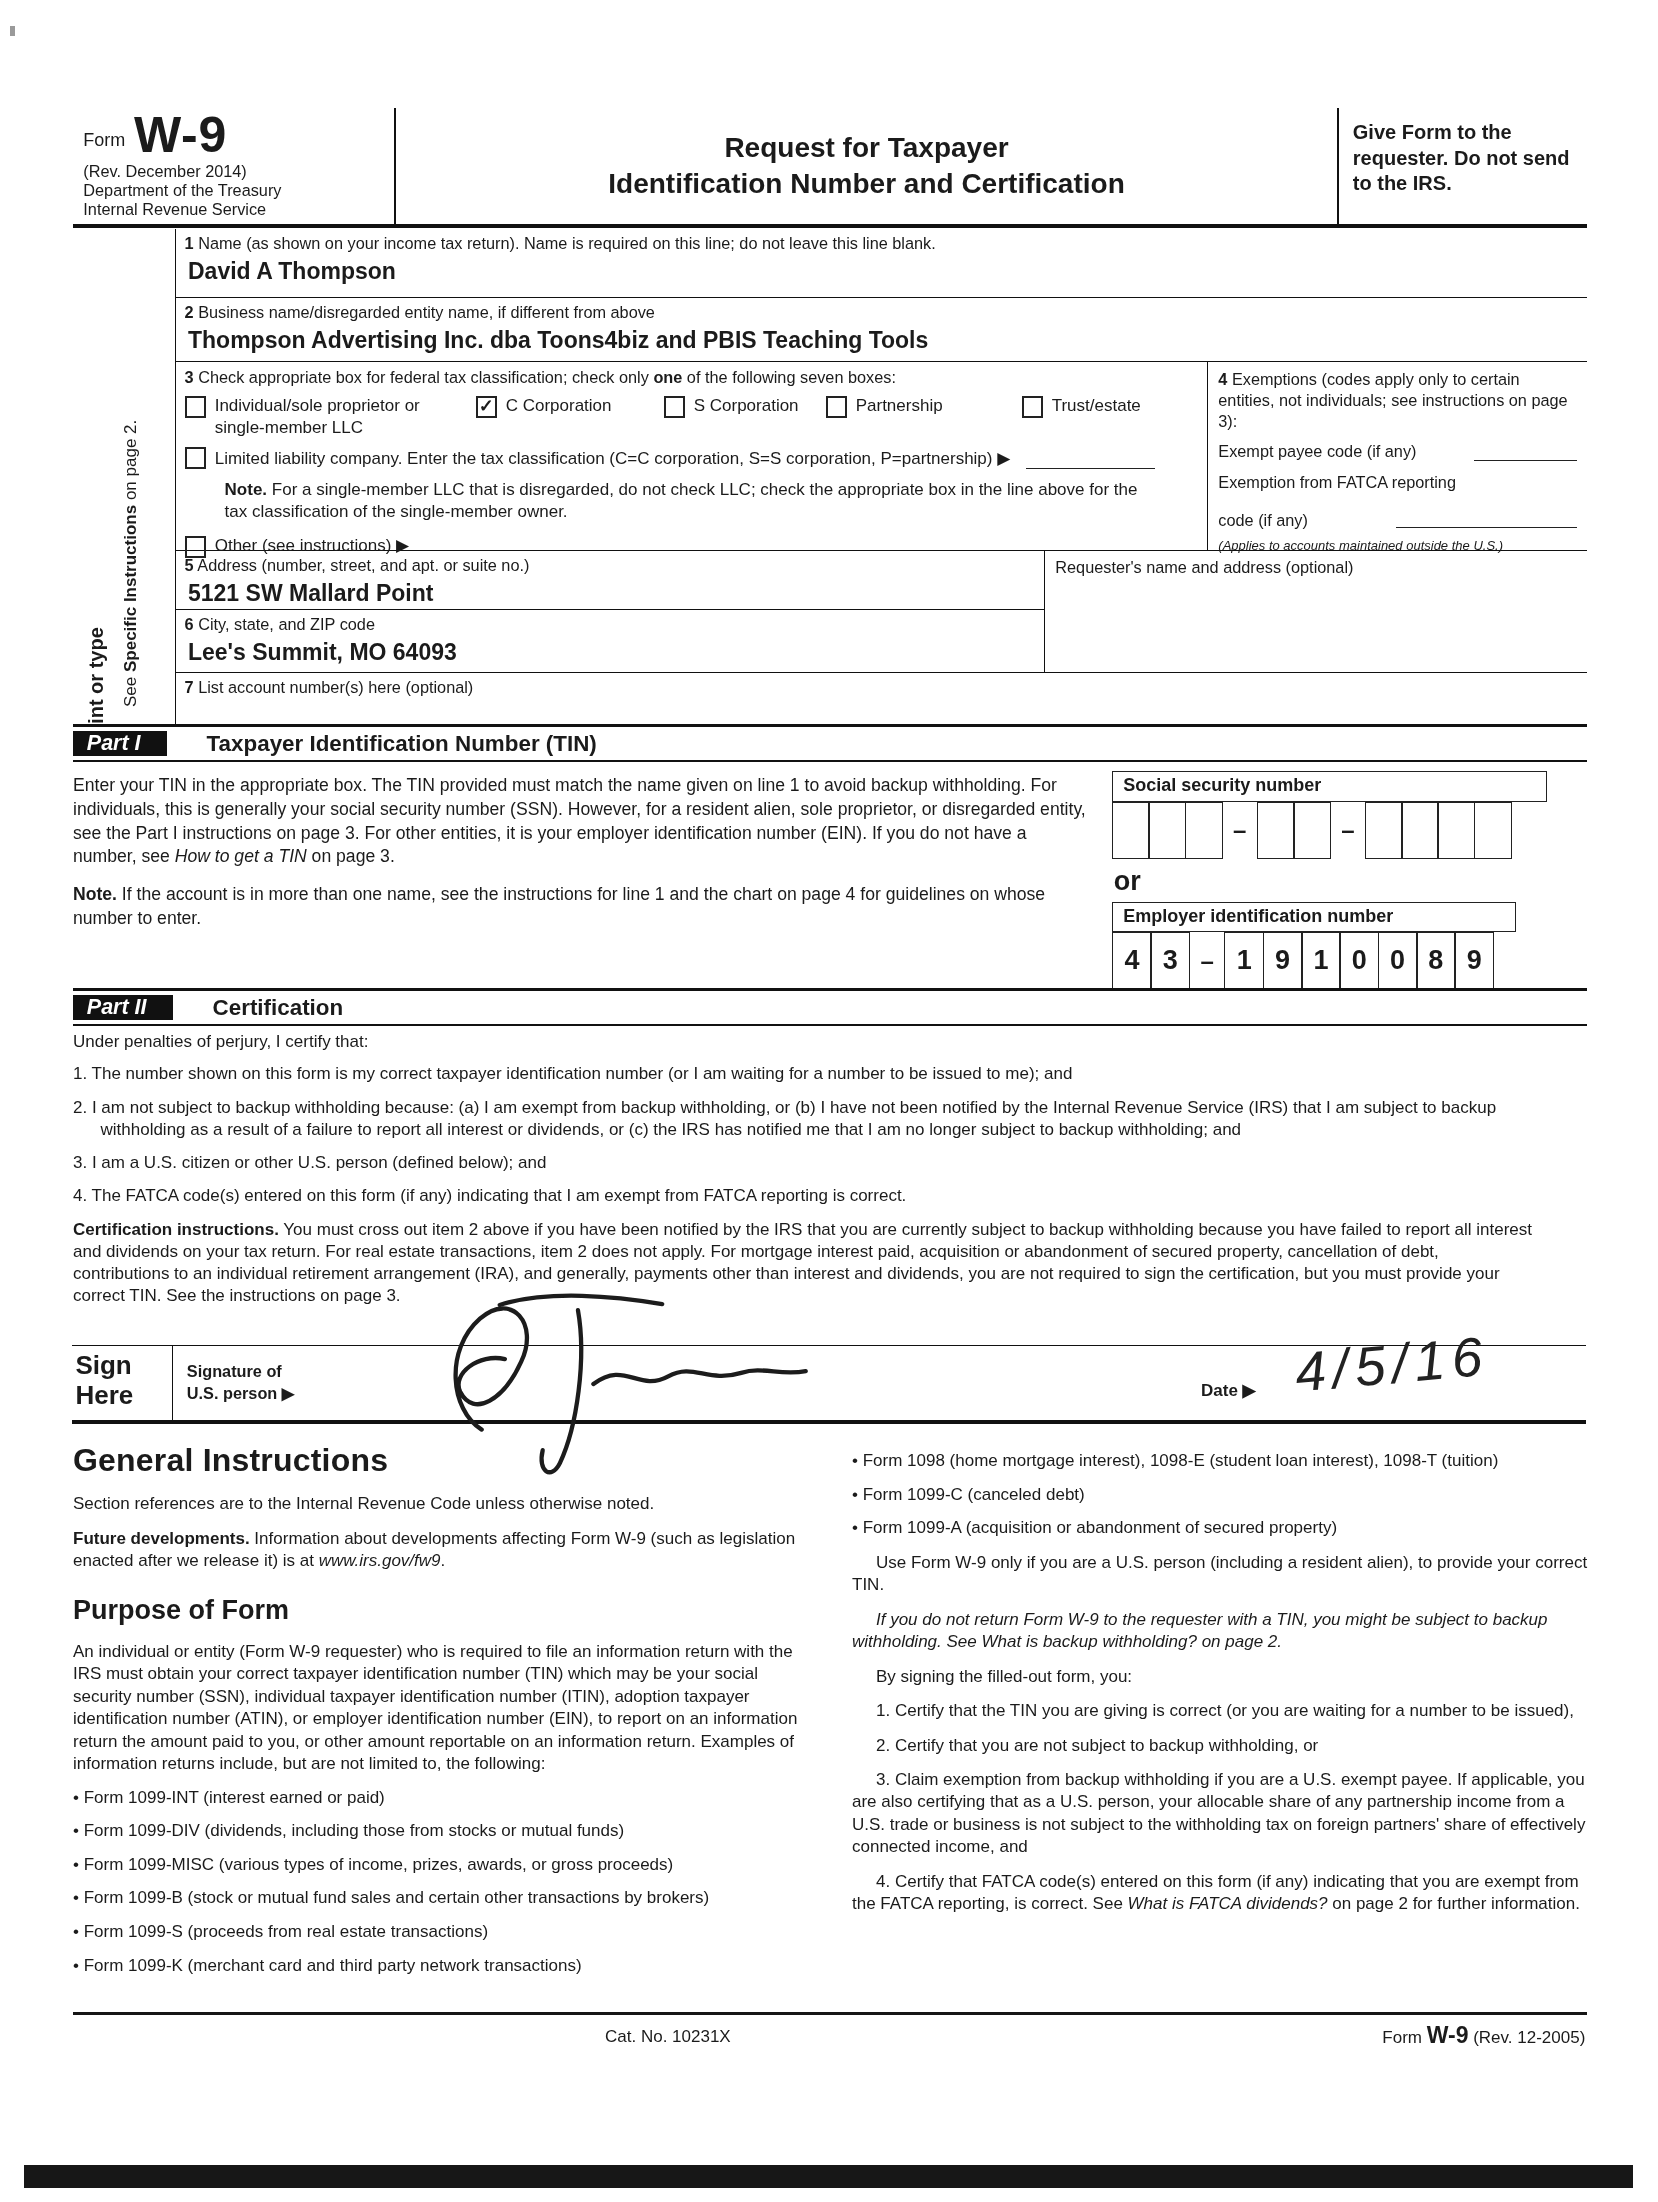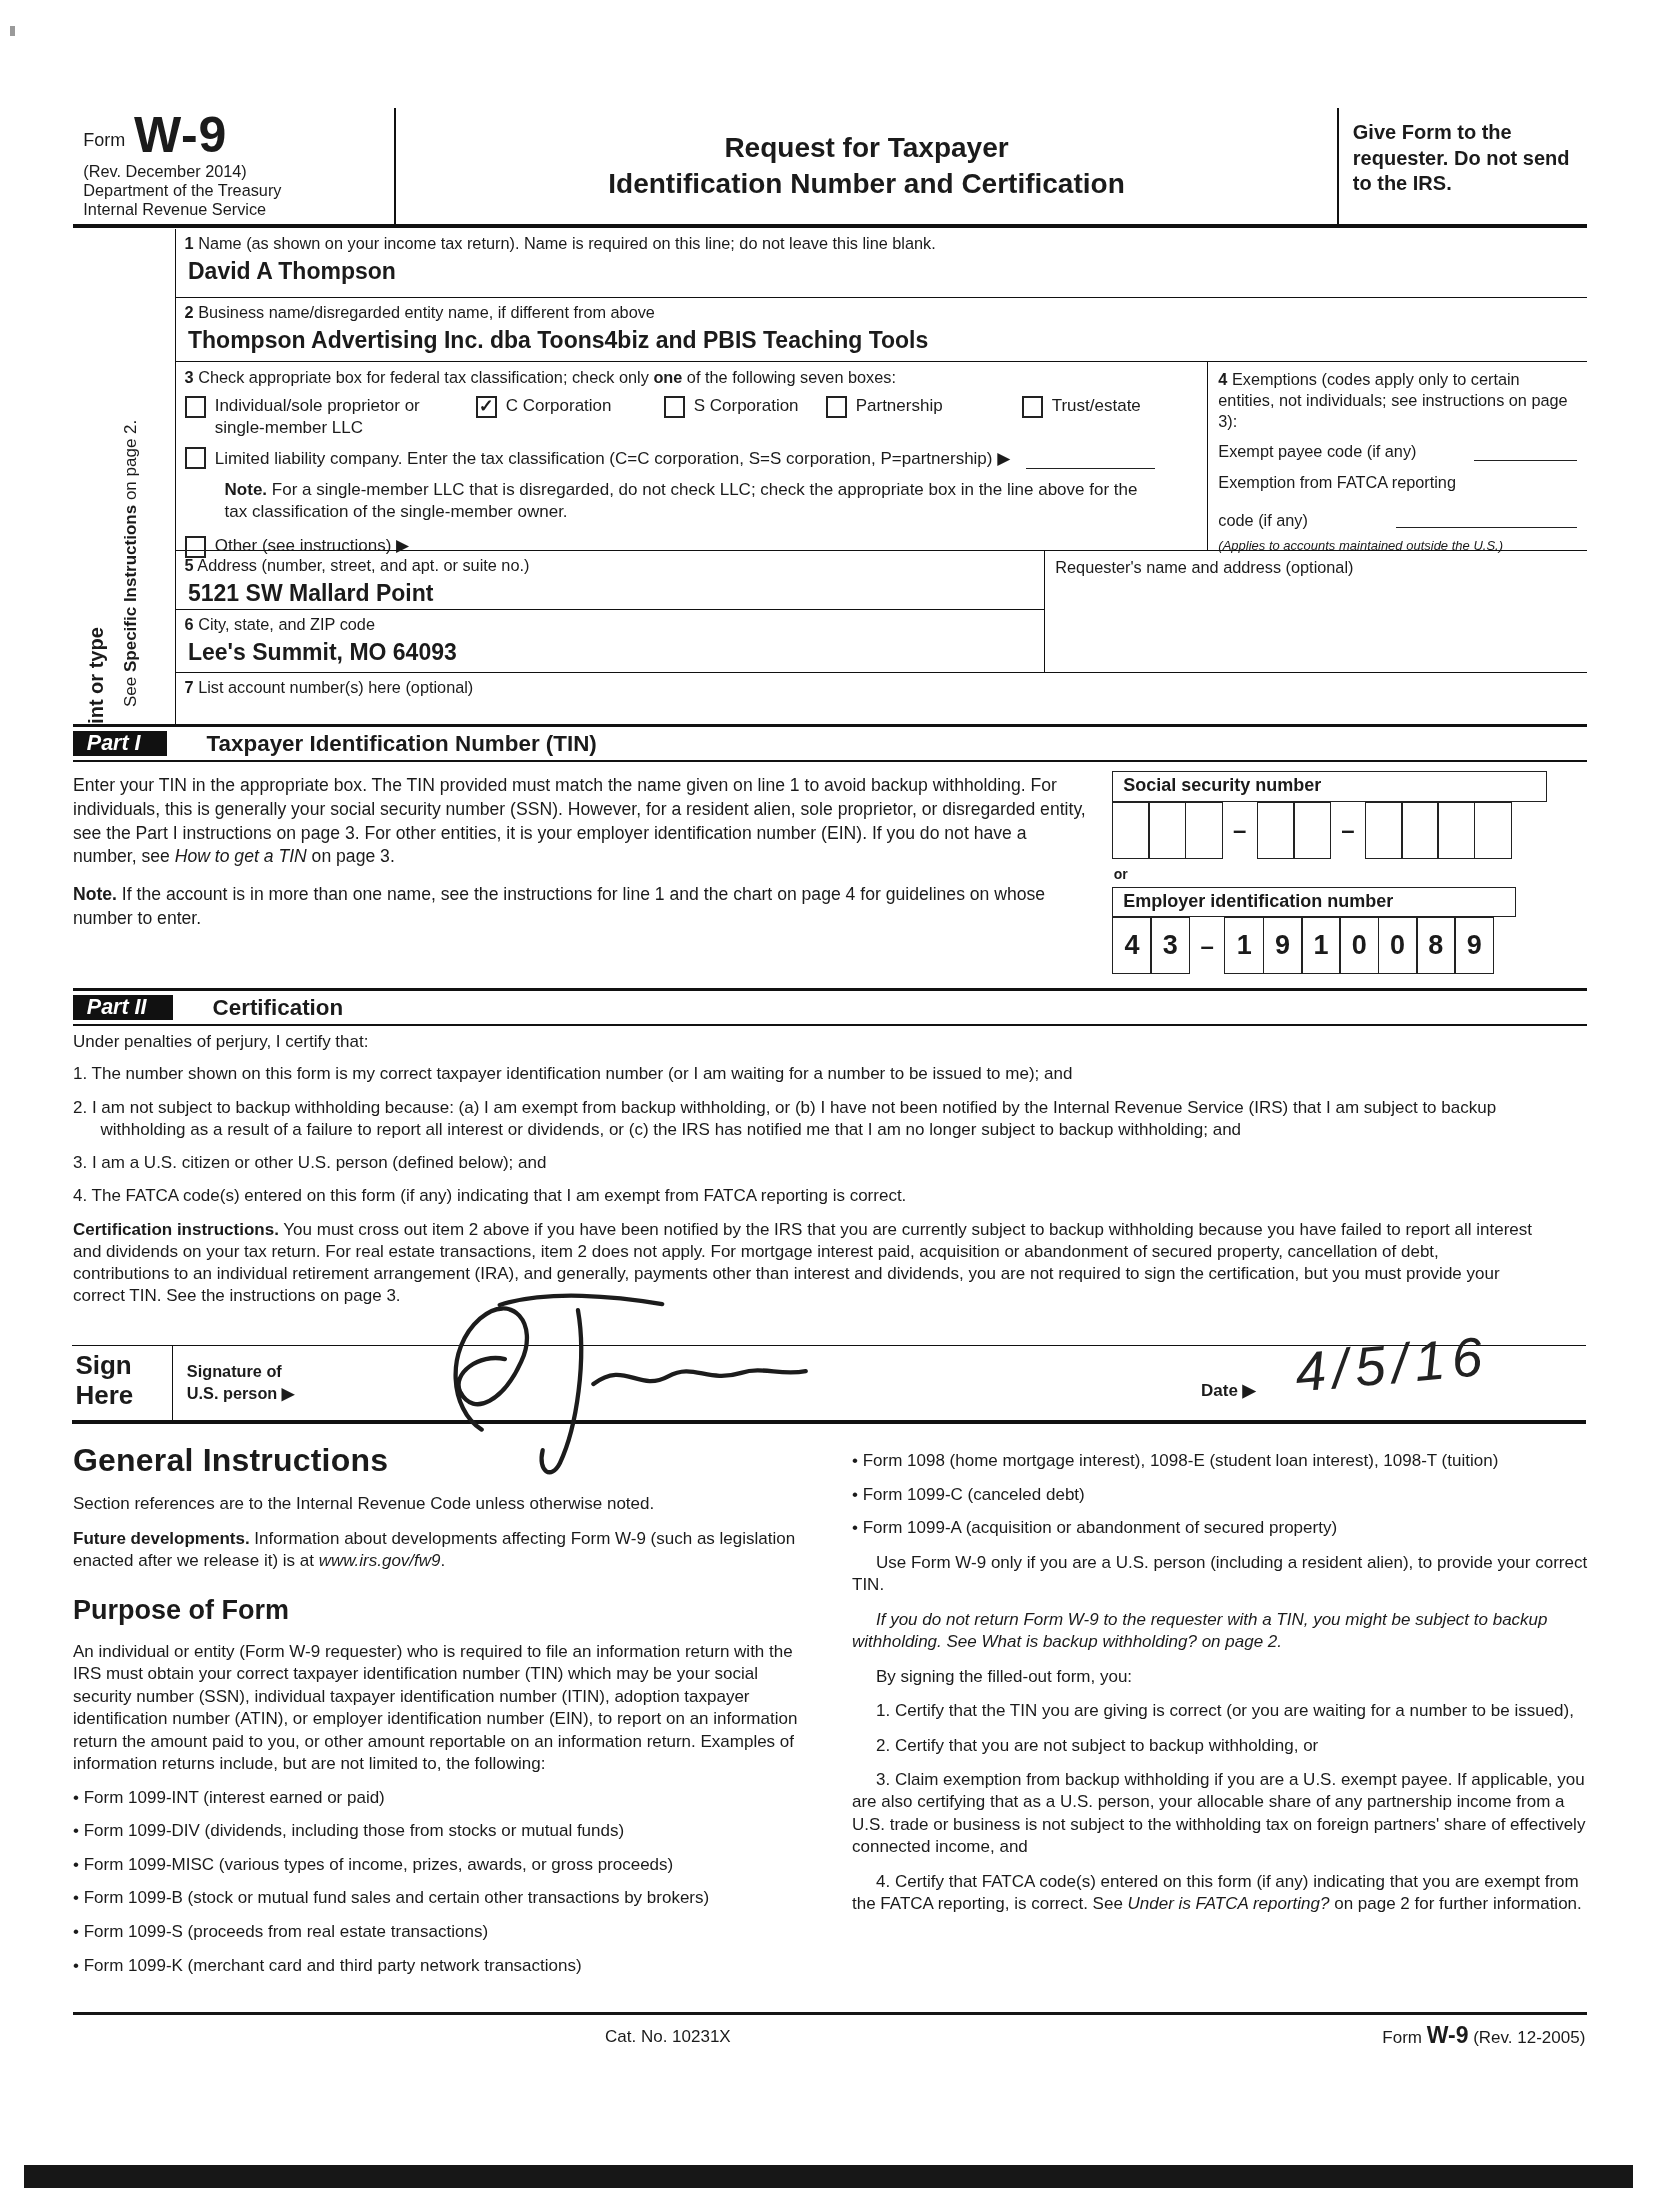--- a/index.html
+++ b/index.html
@@ -79,21 +79,21 @@
   .tin-label { border:1.7px solid #222; font-weight:bold; font-size:18px; padding:3.4px 8.6px 4.3px 10.3px; }
   .ssn-label { width:435px; }
   .ein-label { width:404px; }
   .cells { display:flex; margin-top:0; }
   .cell { width:38px; height:57px; border:1.7px solid #222; margin-left:-1.7px;
           display:flex; align-items:center; justify-content:center;
           font-size:27px; font-weight:bold; }
   .cell.first { margin-left:0; }
   .cell.eincell { width:40px; }
   .dash { align-self:center; font-weight:bold; font-size:24px; margin:0 10.3px; }
-  .or { font-weight:bold; font-size:14px; margin:6.9px 0 5.2px 1.7px; }
+  .or { font-weight:bold; font-size:27px; margin:6.9px 0 5.2px 1.7px; }
 
   
   .p2body { position:absolute; left:73px; top:1031px; width:1463px; font-size:17px; line-height:1.3; }
   .p2body .intro { margin-bottom:10.3px; }
   .p2item { padding-left:27.5px; text-indent:-27.5px; margin-bottom:11.2px; }
   .certpara { margin-top:1.7px; }
 
   
   .sign-row { position:absolute; left:72px; top:1345px; width:1514px; height:79px;
               border-top:1.7px solid #111; border-bottom:4.3px solid #111; display:flex; }
@@ -346,21 +346,21 @@
       <li>Form 1098 (home mortgage interest), 1098-E (student loan interest), 1098-T (tuition)</li>
       <li>Form 1099-C (canceled debt)</li>
       <li>Form 1099-A (acquisition or abandonment of secured property)</li>
     </ul>
     <p class="indent">Use Form W-9 only if you are a U.S. person (including a resident alien), to provide your correct TIN.</p>
     <p class="indent i">If you do not return Form W-9 to the requester with a TIN, you might be subject to backup withholding. See What is backup withholding? on page 2.</p>
     <p class="indent">By signing the filled-out form, you:</p>
     <p class="indent">1. Certify that the TIN you are giving is correct (or you are waiting for a number to be issued),</p>
     <p class="indent">2. Certify that you are not subject to backup withholding, or</p>
     <p class="indent">3. Claim exemption from backup withholding if you are a U.S. exempt payee. If applicable, you are also certifying that as a U.S. person, your allocable share of any partnership income from a U.S. trade or business is not subject to the withholding tax on foreign partners' share of effectively connected income, and</p>
-    <p class="indent"><span>4. Certify that FATCA code(s) entered on this form (if any) indicating that you are exempt from the FATCA reporting, is correct. See </span><span class="i">Under is FATCA reporting?</span><span> on page 2 for further information.</span></p>
+    <p class="indent"><span>4. Certify that FATCA code(s) entered on this form (if any) indicating that you are exempt from the FATCA reporting, is correct. See </span><span class="i">What is FATCA dividends?</span><span> on page 2 for further information.</span></p>
   </div>
 
   <div class="footer">
     <div class="cat">Cat. No. 10231X</div>
     <div class="form-ref">
       <span>Form</span>
       <span class="w9">W-9</span>
       <span>(Rev. 12-2005)</span>
     </div>
   </div>

